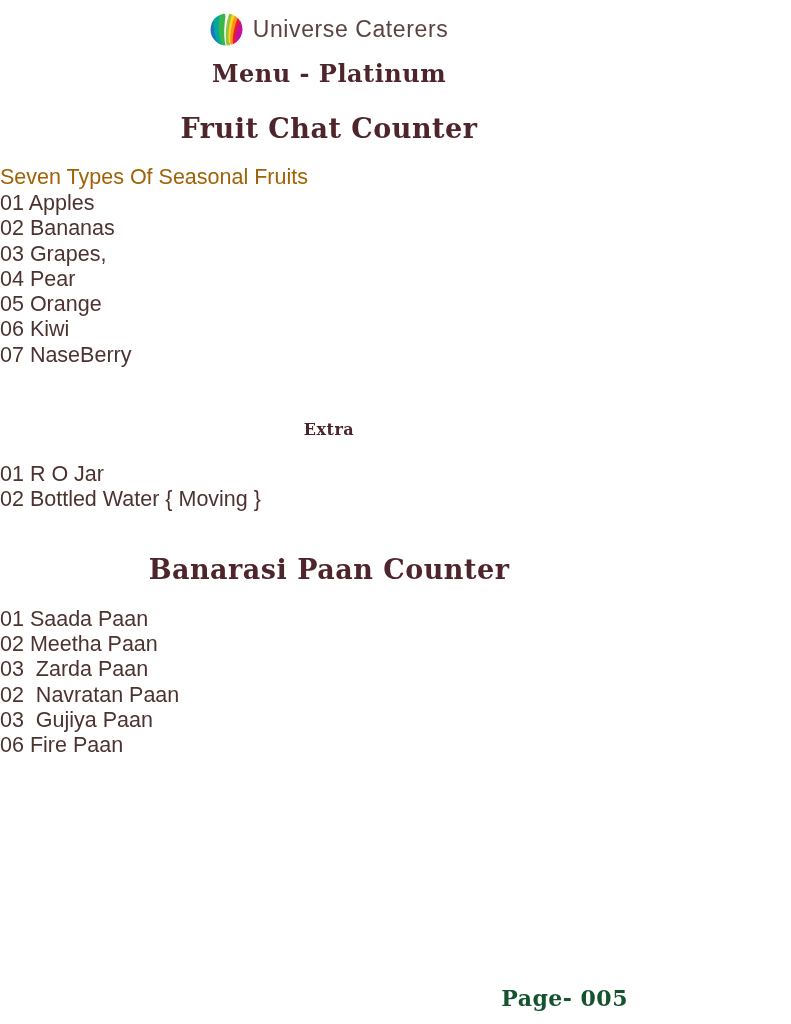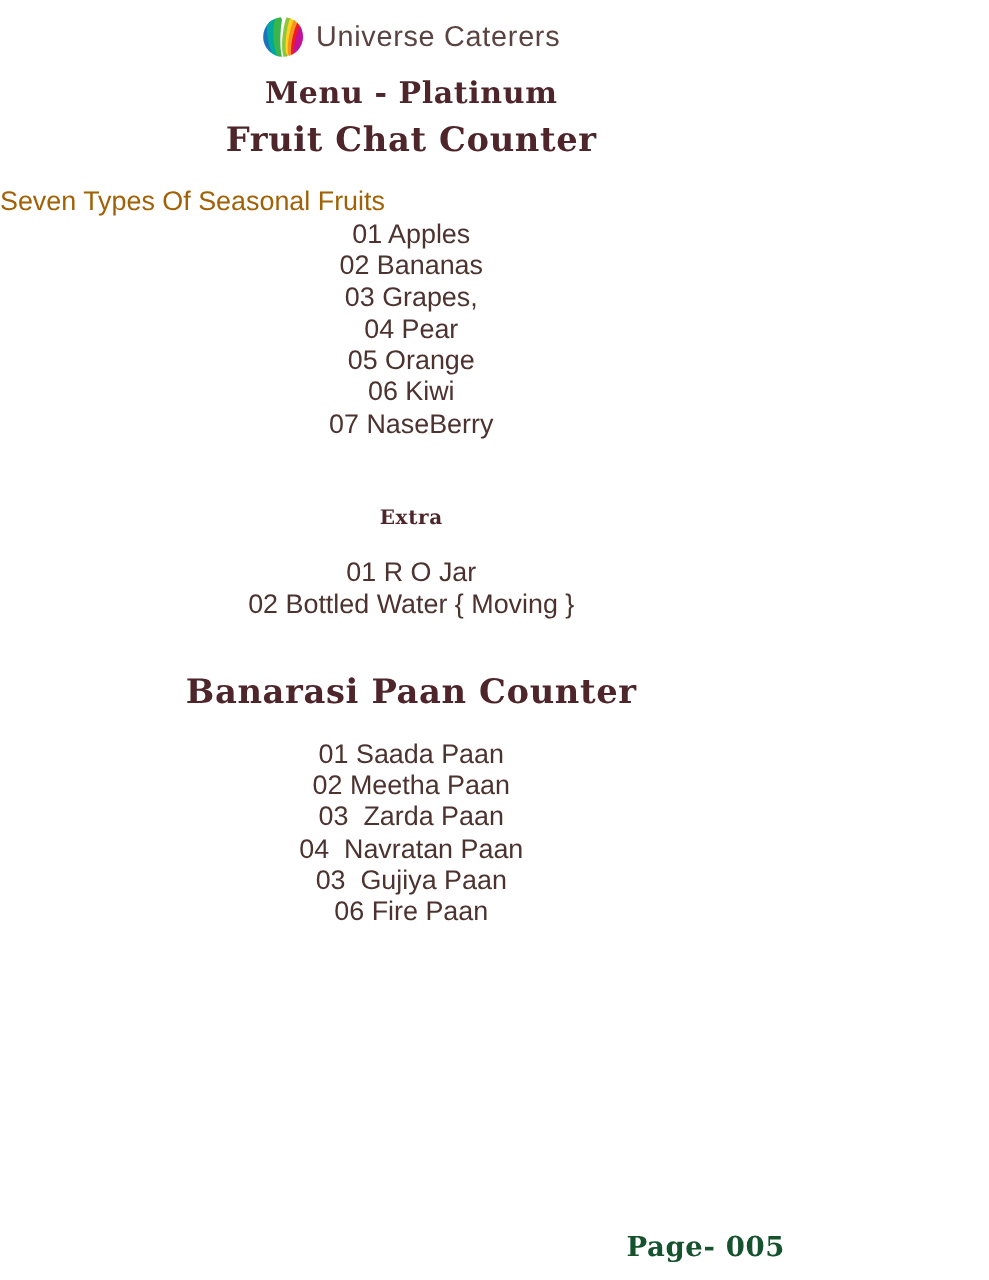--- a/index.html
+++ b/index.html
@@ -24,38 +24,38 @@
 
   
   .fancy {
     font-family: "DejaVu Serif", serif;
     font-weight: bold;
     color: #4e252a;
     text-align: center;
   }
   .menu-title   { font-size: 24px; line-height: 30px; margin-top: 13px; letter-spacing: 0.5px; }
   .sec-heading  { letter-spacing: 0.5px; }
-  .sec-fruit    .sec-heading { font-size: 27px; line-height: 32px; margin-top: 8px; }
+  .sec-fruit    .sec-heading { font-size: 27px; line-height: 32px; margin-top: 24px; }
   .sec-extra    .sec-heading { font-size: 16px; line-height: 30px; margin-top: 47px; }
   .sec-icecream .sec-heading { font-size: 27px; line-height: 32px; margin-top: 24px; }
   .sec-paan     .sec-heading { font-size: 27px; line-height: 34px; margin-top: 40px; }
 
   
   .sec-intro {
     text-align: left; color: #a16207;
     font-size: 21.5px; line-height: 25px; margin-top: 20px;
     white-space: pre-wrap;
   }
   .item-list { margin-top: 0; }
   .sec-fruit    .item-list { margin-top: 1px; }
   .sec-extra    .item-list { margin-top: 17px; }
   .sec-icecream .item-list { margin-top: 27px; }
   .sec-paan     .item-list { margin-top: 20px; }
   .menu-item {
-    text-align: center; color: #4c332f;
+    text-align: left; color: #4c332f;
     font-size: 21.5px; line-height: 25.3px;
     white-space: pre-wrap;
   }
 
   
   .page-number {
     position: absolute; right: 30px; bottom: 13px;
     font-family: "DejaVu Serif", serif; font-weight: bold;
     font-size: 22px; color: #14532d; letter-spacing: 0.5px;
   }
@@ -112,21 +112,21 @@
       </div>
   </div>
 
 
   <div class="sec-paan">
     <div class="fancy sec-heading">Banarasi Paan Counter</div>
     <div class="item-list">
         <div class="menu-item">01 Saada Paan</div>
         <div class="menu-item">02 Meetha Paan</div>
         <div class="menu-item">03  Zarda Paan</div>
-        <div class="menu-item">04  Navratan Paan</div>
+        <div class="menu-item">02  Navratan Paan</div>
         <div class="menu-item">03  Gujiya Paan</div>
         <div class="menu-item">06 Fire Paan</div>
       </div>
   </div>
 
   <div class="page-number">Page- 005</div>
 
 </div>
 
 </body></html>

